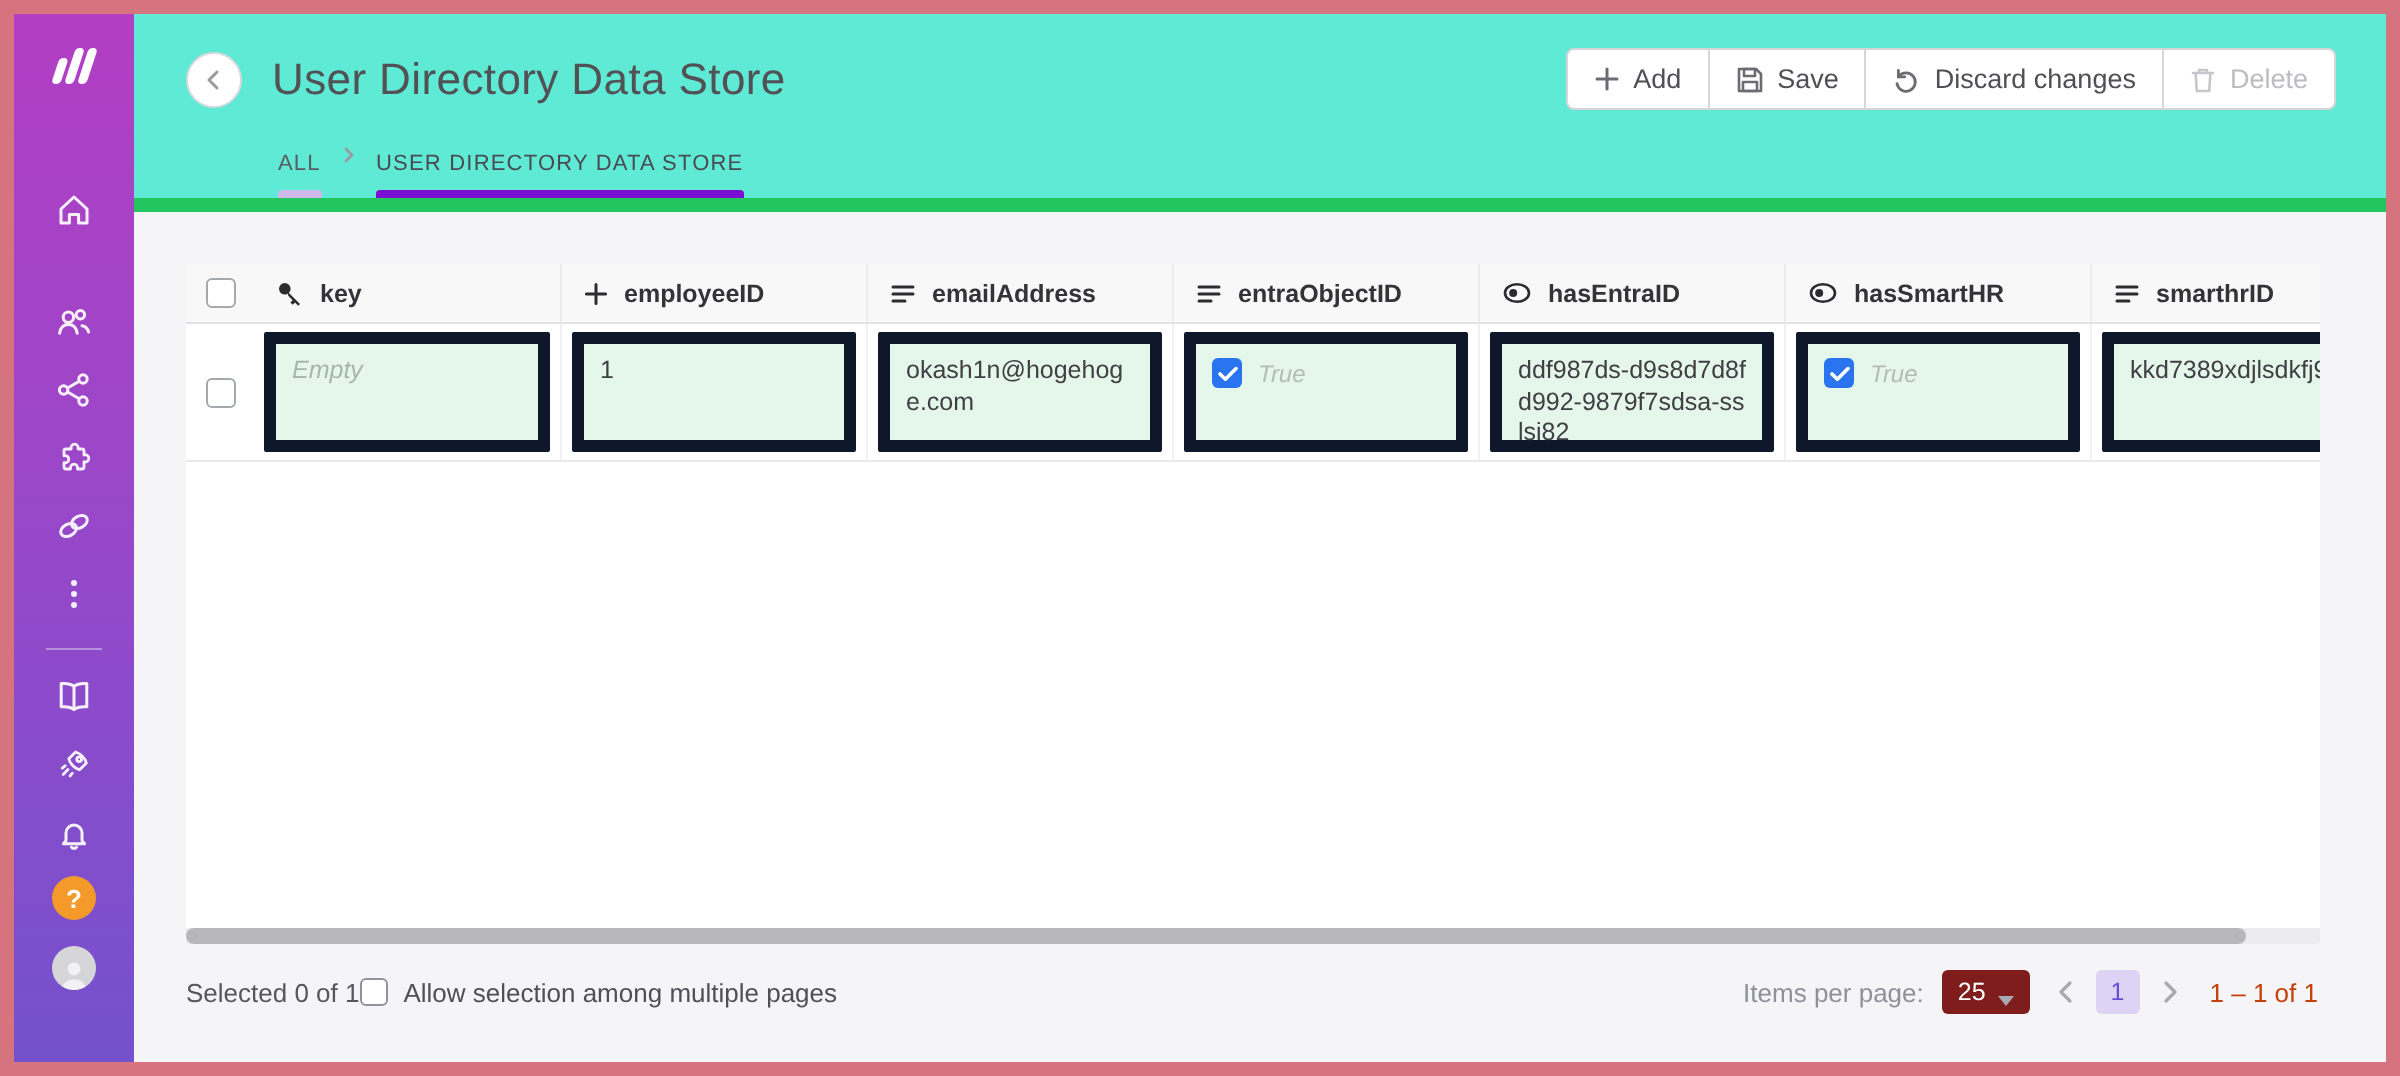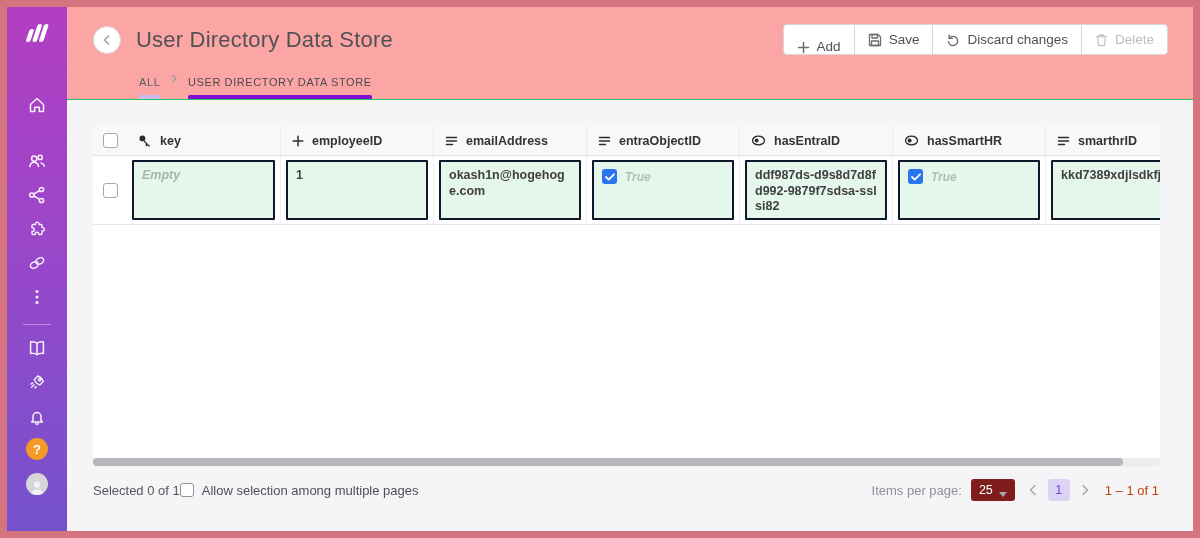--- a/index.html
+++ b/index.html
@@ -16,28 +16,28 @@
   .nav-home { margin-top:48px; }
   .nav-gap { margin-top:14px; }
   .nav-users { margin-top:36px; }
   .side-divider { width:28px; height:1px; background:rgba(255,255,255,.38); margin:17px 0 13px 0; }
   .help-circle { width:22px; height:22px; border-radius:50%; background:#f39a2b; color:#fff; font-size:13px; font-weight:bold; display:flex; align-items:center; justify-content:center; margin-top:12px; cursor:pointer; }
   .avatar { width:22px; height:22px; border-radius:50%; background:#d6d6d9; margin-top:13px; display:flex; align-items:flex-end; justify-content:center; overflow:hidden; cursor:pointer; }
 
   
   .main { flex:1; display:flex; flex-direction:column; min-width:0; }
 
-  .topbar { background:#fca5a5; padding:17px 25px 0 26px; border-bottom:1px solid #22c55e; }
+  .topbar { background:#5eead4; padding:17px 25px 0 26px; border-bottom:7px solid #22c55e; }
   .header-row { display:flex; align-items:center; }
   .back-btn { width:28px; height:28px; border-radius:50%; border:1px solid #d9d9dc; background:#fff; color:#9a9aa0; display:flex; align-items:center; justify-content:center; cursor:pointer; flex:0 0 28px; }
   .page-title { font-size:22px; color:#525256; font-weight:400; margin-left:15px; letter-spacing:.2px; }
   .spacer { flex:1; }
   .btn-group { display:flex; }
   .btn { display:flex; align-items:center; gap:7px; height:31px; padding:0 13px; background:#fff; border:1px solid #d6d6da; color:#4f4f55; font-size:13.5px; cursor:pointer; margin-left:-1px; font-family:inherit; }
-  .btn:first-child { border-radius:4px 0 0 4px; margin-left:8px;align-items:flex-end; }
+  .btn:first-child { border-radius:4px 0 0 4px; margin-left:8px; }
   .btn:last-child { border-radius:0 4px 4px 0; }
   .btn svg { color:#6b6b72; }
   .btn.disabled { color:#bcbcc2; cursor:default; }
   .btn.disabled svg { color:#c6c6cc; }
 
   .tabs-row { display:flex; align-items:flex-end; margin-top:14px; gap:9px;margin-left:46px; }
   .tab { display:flex; flex-direction:column; gap:7px; cursor:pointer; }
   .tab-label { font-size:11px; letter-spacing:.6px; color:#5c5c64; font-weight:500; }
   .tab-bar { height:4px; border-radius:2px 2px 0 0; }
   .tab-all .tab-bar { background:#cdb9ea; width:22px; }
@@ -50,21 +50,21 @@
   .table-card { background:#fff; height:340px; position:relative; overflow:hidden; border-radius:2px; }
 
   .thead { display:flex; height:30px; background:#f8f8f9; border-bottom:1px solid #e3e3e6; }
   .th-check, .td-check { width:34px; flex:0 0 34px; display:flex; align-items:center; justify-content:center; }
   .th { width:153px; flex:0 0 153px; display:flex; align-items:center; gap:8px; padding-left:11px; border-left:1px solid #ececf0; cursor:pointer; }
   .th-label { font-size:12.5px; font-weight:bold; color:#333338; }
   .th svg { color:#2b2b30; flex:0 0 auto; }
 
   .trow { display:flex; height:69px; border-bottom:1px solid #e9e9ed; }
   .td { width:153px; flex:0 0 153px; border-left:1px solid #f0f0f3; padding:4px 5px; }
-  .cellbox { height:100%; background:#e5f6eb; border:2px solid #0f172a; border-radius:1px; padding:6px 8px; font-size:12.5px; color:#3f3f44; line-height:1.25; word-break:break-all; cursor:text;font-weight:bold; }
+  .cellbox { height:100%; background:#e5f6eb; border:6px solid #0f172a; border-radius:1px; padding:6px 8px; font-size:12.5px; color:#3f3f44; line-height:1.25; word-break:break-all; cursor:text; }
   .cellbox.bool { display:flex; align-items:flex-start; gap:8px; padding-top:7px; cursor:pointer; }
   .placeholder { font-style:italic; color:#a9b6ad; }
   .true-label { font-style:italic; color:#b4bdb6; font-size:12px; margin-top:1px; }
 
   .checkbox { width:15px; height:15px; border:1.5px solid #a4a9af; border-radius:3px; background:#fff; cursor:pointer; }
   .checkbox-sm { width:14px; height:14px; border:1.5px solid #8f949a; border-radius:3px; background:#fff; cursor:pointer; flex:0 0 14px; }
   .checkbox-on { width:15px; height:15px; border-radius:3px; background:#2b74f0; display:flex; align-items:center; justify-content:center; flex:0 0 15px; cursor:pointer; }
 
   .hscroll { position:absolute; left:0; right:0; bottom:0; height:8px; background:#ececee; }
   .hthumb { height:8px; width:96.5%; background:#b7b7bb; border-radius:4px; cursor:pointer; }

